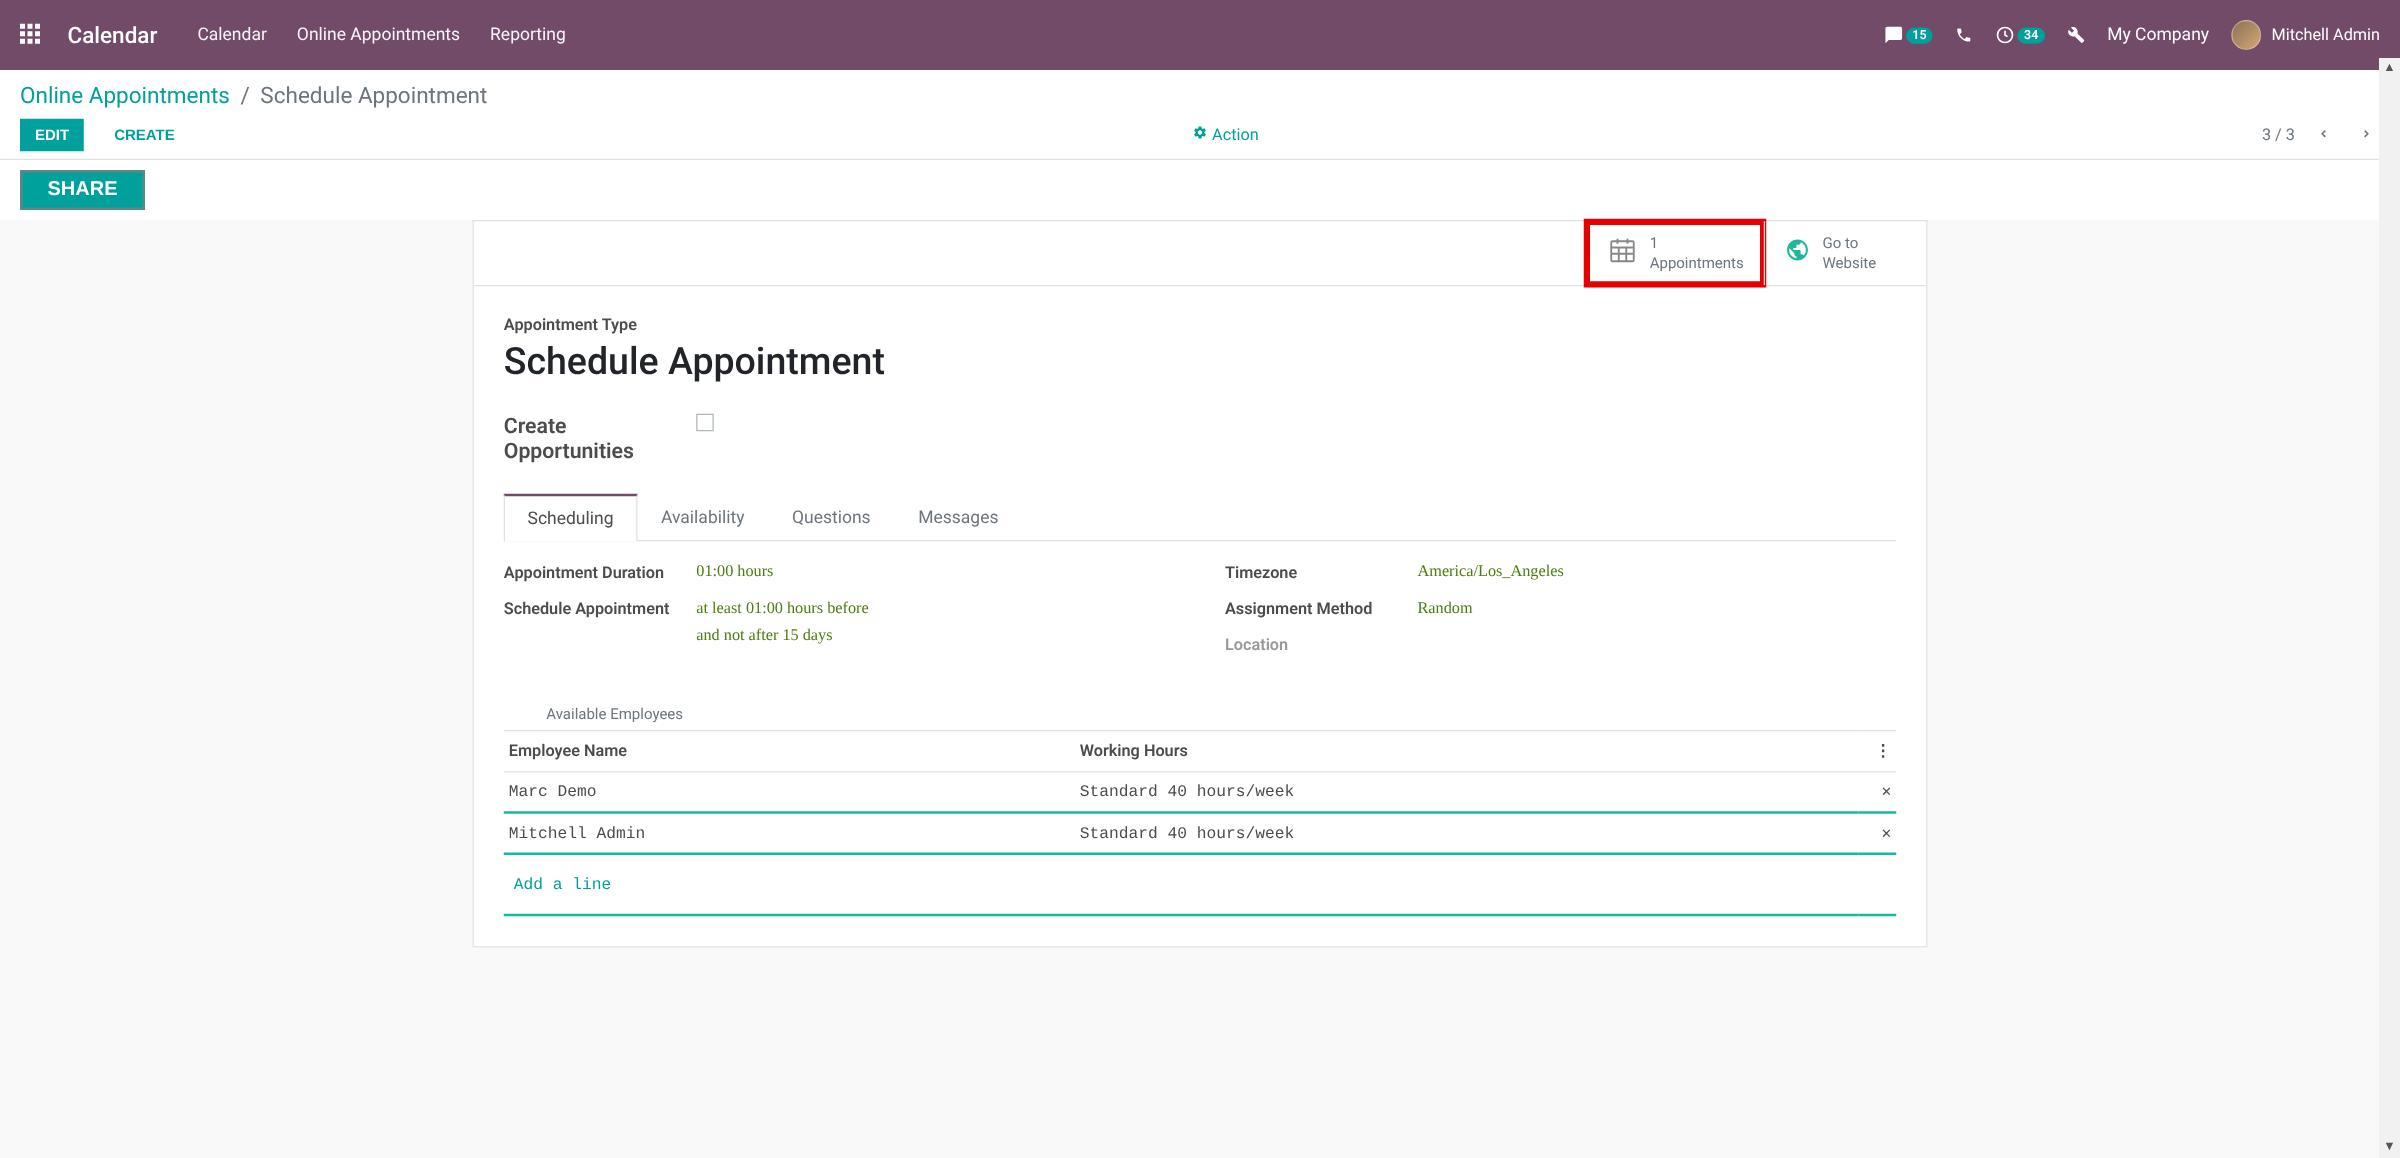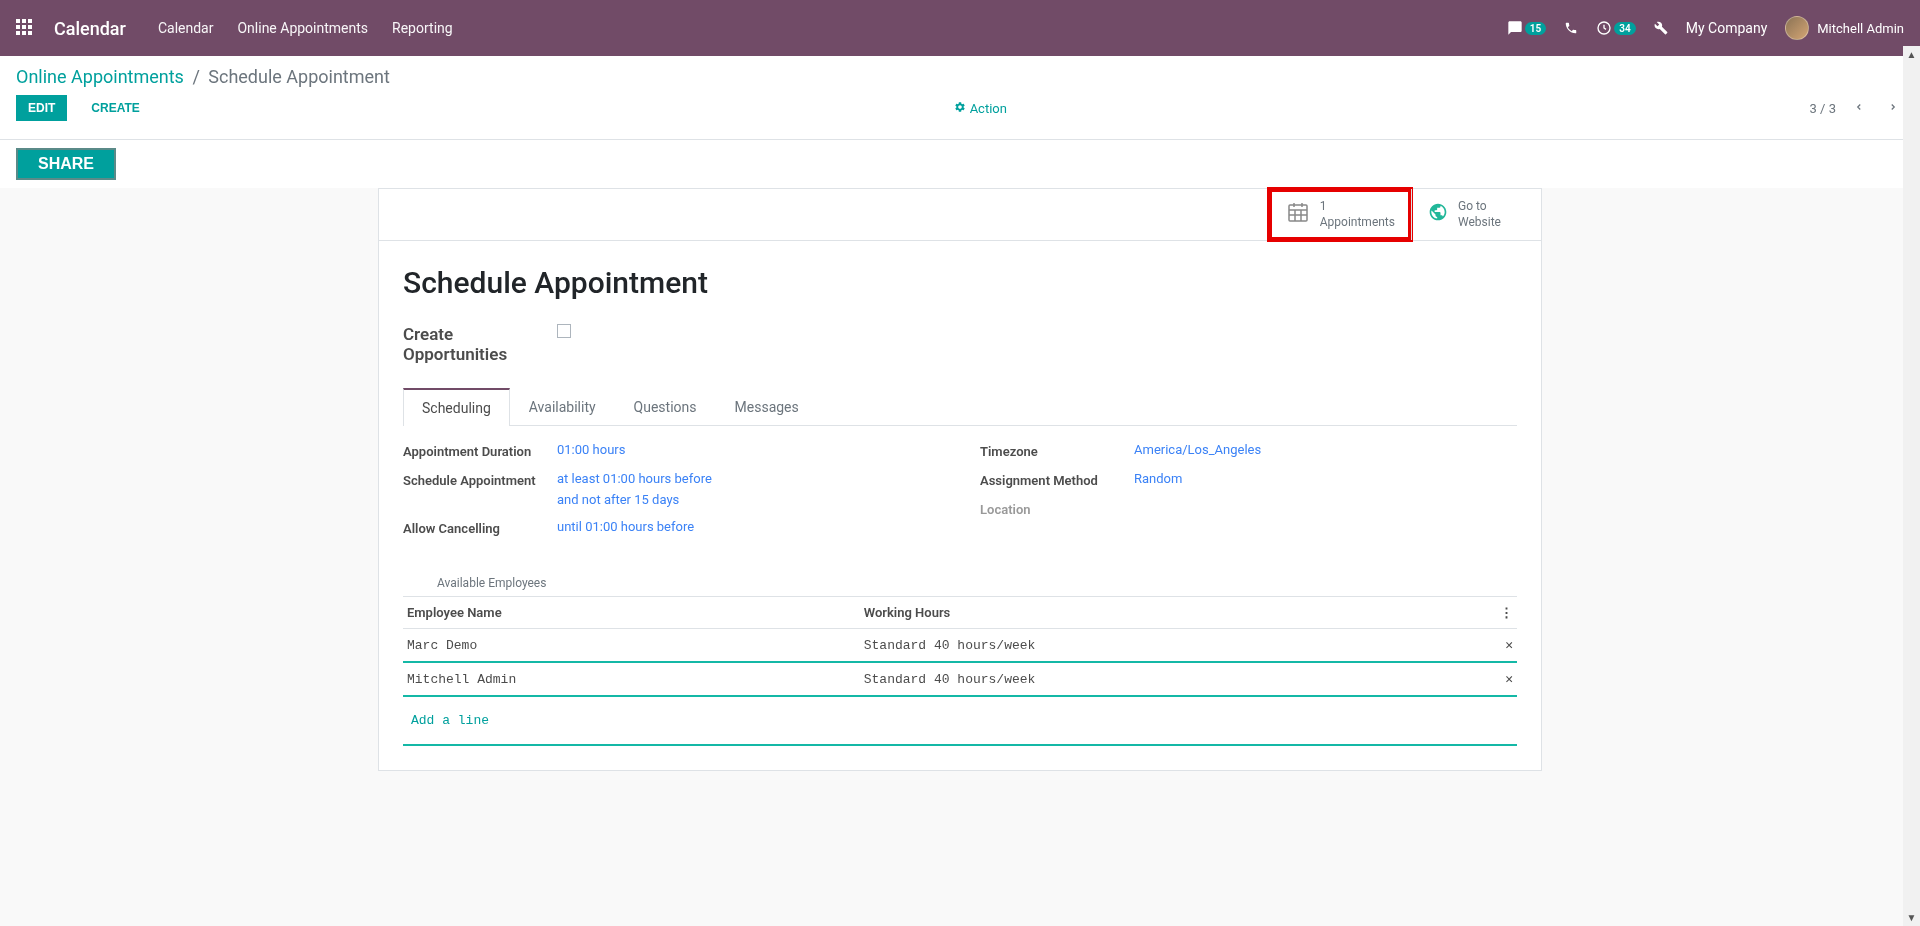--- a/index.html
+++ b/index.html
@@ -14,21 +14,21 @@
 .nav-menu { display: flex; gap: 24px; margin-left: 12px; }
 .nav-menu a { color: #fff; text-decoration: none; font-size: 14px; opacity: 0.95; }
 .navbar-right { margin-left: auto; display: flex; align-items: center; gap: 18px; }
 .nav-icon { position: relative; color: #fff; cursor: pointer; display: flex; align-items: center; }
 .badge { background: #00a09d; color: #fff; font-size: 10px; padding: 1px 5px; border-radius: 8px; font-weight: 600; margin-left: 2px; }
 .company { color: #fff; font-size: 14px; }
 .user-area { display: flex; align-items: center; gap: 8px; }
 .avatar { width: 24px; height: 24px; border-radius: 50%; background: linear-gradient(135deg, #8b7355, #d4a574); border: 1px solid rgba(255,255,255,0.3); }
 
 
-.control-panel { background: #fff; border-bottom: 1px solid #dee2e6; padding: 10px 16px 12px 16px; }
+.control-panel { background: #fff; border-bottom: 1px solid #dee2e6; padding: 10px 16px 0 16px; }
 .breadcrumb { font-size: 18px; margin-bottom: 8px; }
 .breadcrumb a { color: #00a09d; text-decoration: none; }
 .breadcrumb .sep { color: #6c757d; margin: 0 4px; }
 .breadcrumb .current { color: #6c757d; }
 .cp-row { display: flex; align-items: center; padding-bottom: 6px; }
 .cp-left { display: flex; gap: 12px; align-items: center; }
 .btn { border: none; cursor: pointer; font-size: 12px; font-weight: 600; padding: 6px 12px; }
 .btn-primary { background: #00a09d; color: #fff; }
 .btn-secondary { background: transparent; color: #00a09d; }
 .cp-center { flex: 1; text-align: center; }
@@ -53,21 +53,21 @@
 .stat-icon { color: #888; font-size: 22px; }
 .stat-icon.green { color: #21b799; }
 .stat-text { display: flex; flex-direction: column; font-size: 12px; color: #6c757d; line-height: 1.3; }
 
 .sheet-body { padding: 24px; }
 .type-label { font-size: 13px; font-weight: 600; color: #4c4c4c; margin-bottom: 4px; }
 .title { font-size: 30px; font-weight: 500; color: #212529; margin-bottom: 24px; }
 
 .field-row { display: flex; margin-bottom: 10px; }
 .field-label { width: 154px; font-size: 17px; font-weight: 600; color: #4c4c4c; }
-.field-value { font-size: 13px; color: #3b82f6; }
+.field-value { font-size: 13px; color: #4d7c0f; font-family: Liberation Serif, serif; }
 .checkbox { width: 14px; height: 14px; border: 1px solid #adb5bd; display: inline-block; }
 
 
 .tabs { display: flex; border-bottom: 1px solid #dee2e6; margin-top: 24px; margin-bottom: 16px; }
 .tab { padding: 10px 18px; border: 1px solid transparent; border-bottom: none; cursor: pointer; font-size: 14px; color: #6c757d; }
 .tab.active { border-color: #dee2e6; border-top: 2px solid #714b67; background: #fff; color: #4c4c4c; margin-bottom: -1px; }
 
 .two-col { display: flex; gap: 40px; }
 .col { flex: 1; }
 .col .field-row { margin-bottom: 12px; }
@@ -211,20 +211,21 @@
             </svg>
         </span>
         <span class="stat-text">
           <span>Go to</span>
           <span>Website</span>
         </span>
       </div>
     </div>
 
     <div class="sheet-body">
+      <div class="type-label">Appointment Type</div>
       <h1 class="title">Schedule Appointment</h1>
 
       <div class="field-row">
         <span class="field-label">Create Opportunities</span>
         <span class="checkbox"></span>
       </div>
 
       <div class="tabs">
         <div class="tab active">Scheduling</div>
         <div class="tab">Availability</div>
@@ -237,24 +238,20 @@
           <div class="field-row">
             <span class="field-label-sm">Appointment Duration</span>
             <span class="field-value">01:00 hours</span>
           </div>
           <div class="field-row">
             <span class="field-label-sm">Schedule Appointment</span>
             <span class="field-value">
               <div>at least 01:00 hours before</div>
               <div style="margin-top:6px">and not after 15 days</div>
             </span>
-          </div>
-          <div class="field-row">
-            <span class="field-label-sm">Allow Cancelling</span>
-            <span class="field-value">until 01:00 hours before</span>
           </div>
         </div>
         <div class="col">
           <div class="field-row">
             <span class="field-label-sm">Timezone</span>
             <span class="field-value">America/Los_Angeles</span>
           </div>
           <div class="field-row">
             <span class="field-label-sm">Assignment Method</span>
             <span class="field-value">Random</span>

